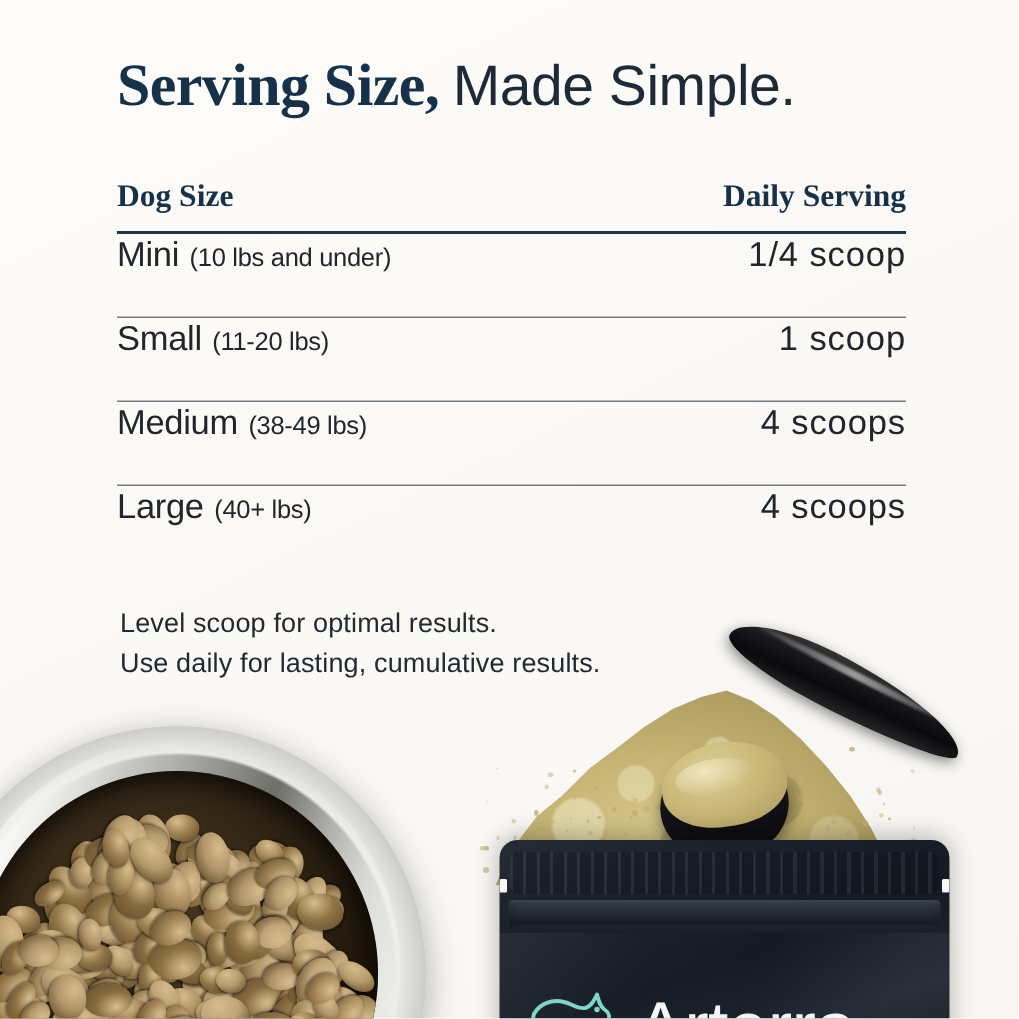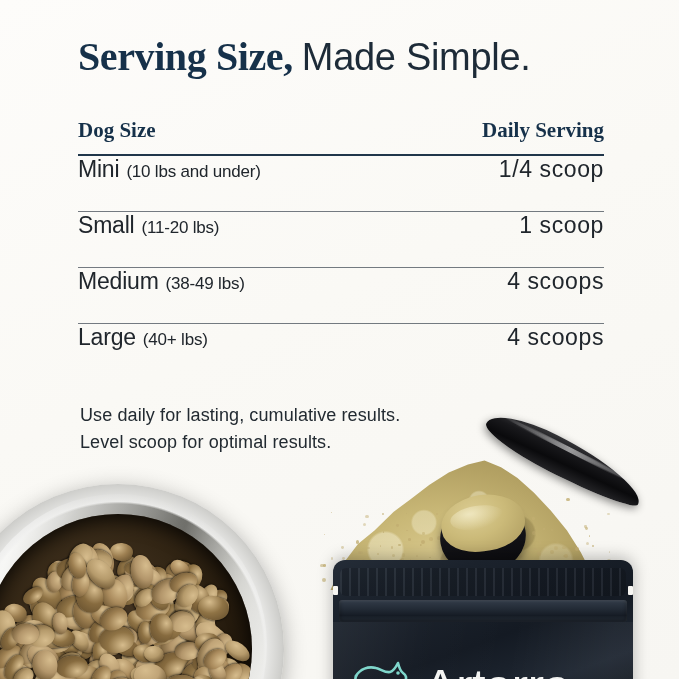--- a/index.html
+++ b/index.html
@@ -314,22 +314,22 @@
       <span class="cell-left">
         <span class="size-name">Large</span>
         <span class="size-range">(40+ lbs)</span>
       </span>
       <span class="serving">4 scoops</span>
     </div>
 
   </div>
 
   <div class="footnote">
+    <div>Level scoop for optimal results.</div>
     <div>Use daily for lasting, cumulative results.</div>
-    <div>Level scoop for optimal results.</div>
   </div>
 
   <div class="photo-layer">
 
     <div class="bowl-wrap">
       <div class="bowl-outer"></div>
       <div class="bowl-rim-hi"></div>
       <div class="bowl-inner" id="kibble-bed">
           <div class="kibble" style="left: 59.8996px; top: 129.032px; width: 25.5565px; height: 19.1512px; transform: rotate(74.4876deg); background: radial-gradient(at 34% 28%, rgb(214, 188, 141) 0%, rgb(178, 149, 106) 46%, rgb(106, 83, 48) 88%, rgb(68, 51, 28) 100%);"></div>
           <div class="kibble" style="left: 136.311px; top: 137.517px; width: 30.6866px; height: 21.2614px; transform: rotate(38.32deg); background: radial-gradient(at 34% 28%, rgb(214, 188, 141) 0%, rgb(181, 154, 107) 46%, rgb(106, 83, 48) 88%, rgb(68, 51, 28) 100%);"></div>

